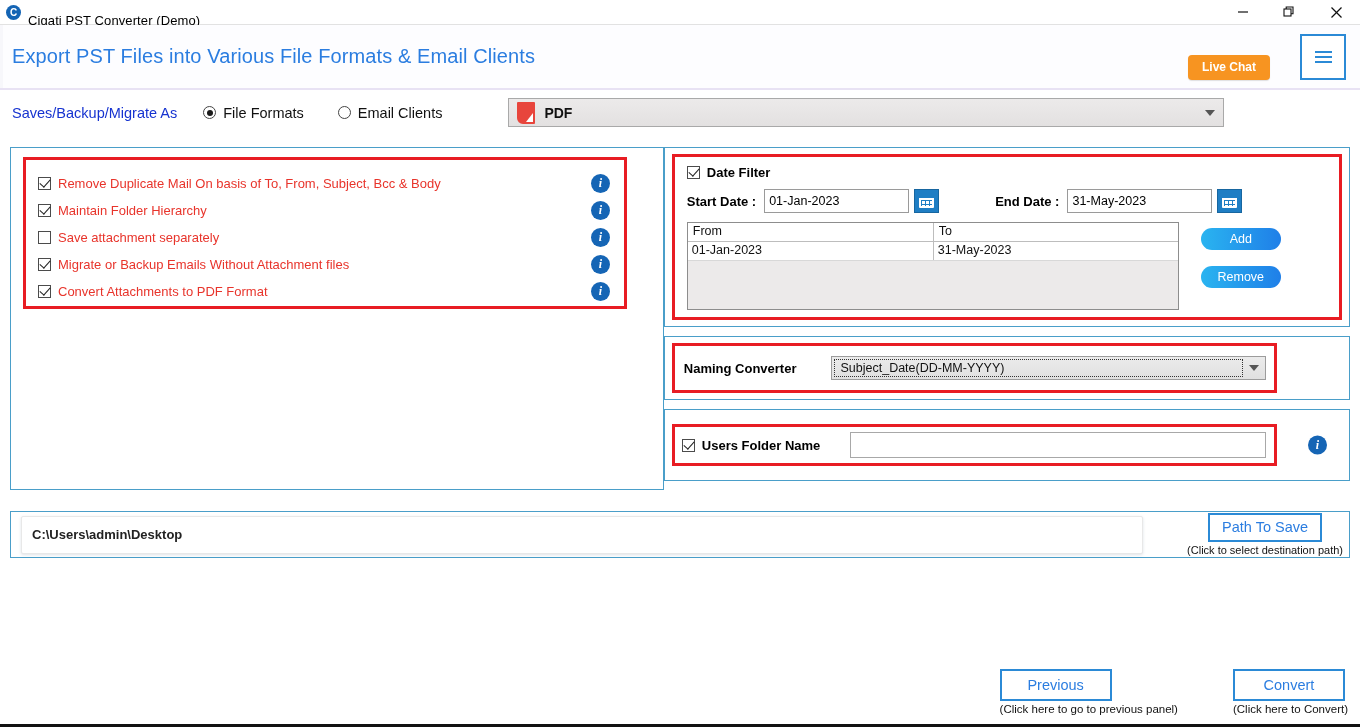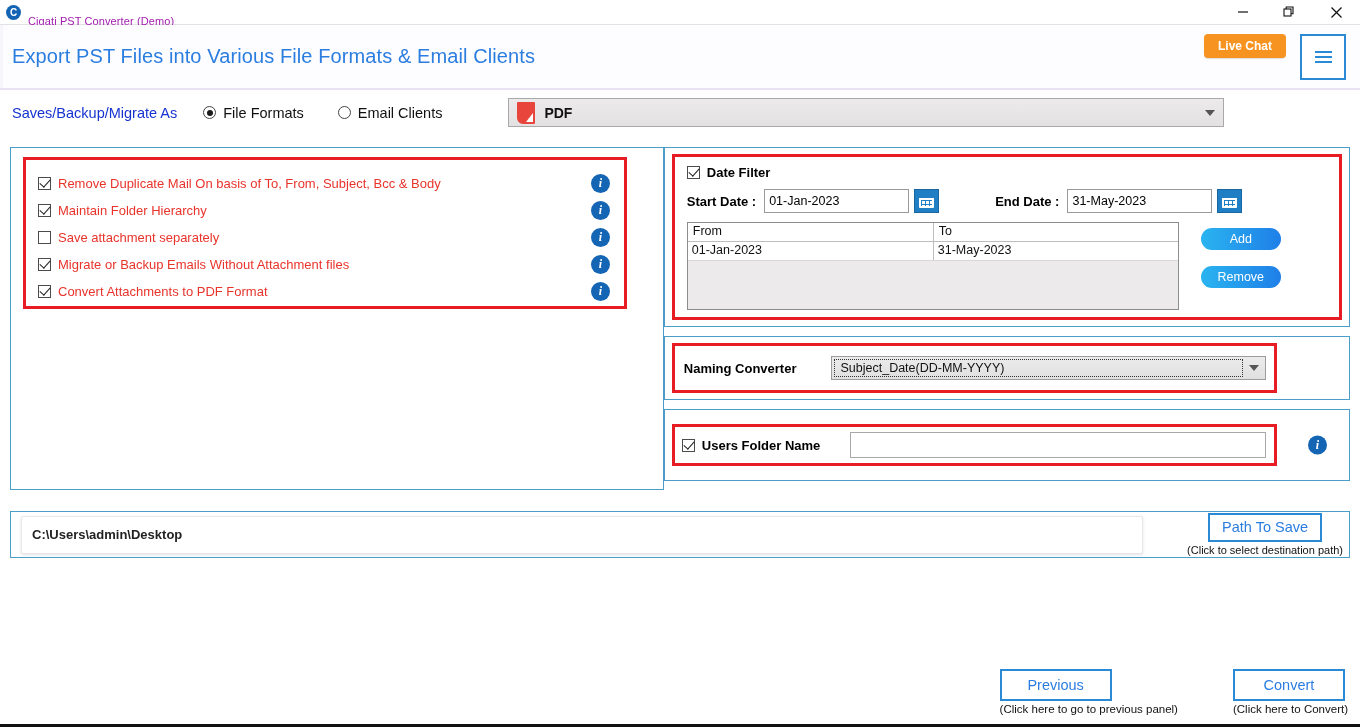--- a/index.html
+++ b/index.html
@@ -17,41 +17,41 @@
   .titlebar{
     height:25px; background:#ffffff; border-bottom:1px solid #e2e2e2;
     display:flex; align-items:center; padding:0 0 0 6px;
     position:relative;
   }
   .app-logo{
     width:15px;height:15px;border-radius:50%;
     background:#1464b4; display:inline-flex;align-items:center;justify-content:center;
     color:#fff;font-size:10px;font-weight:bold;margin-right:7px;flex:0 0 auto;
   }
-  .app-title{font-size:11px;color:#a21caf;letter-spacing:0.1px;margin-top:17px;}
+  .app-title{font-size:13px;color:#000000;letter-spacing:0.1px;margin-top:17px;}
   .winbtns{margin-left:auto;display:flex;height:25px;}
   .winbtn{width:46px;height:25px;display:flex;align-items:center;justify-content:center;
           font-size:13px;color:#111;}
   .winbtn:last-child{width:48px;}
   .winbtn svg{display:block;}
 
   
   .header{
     height:65px; background:#fdfdff;
     border-bottom:2px solid #e8e2f4;
     display:flex;align-items:center;padding:0 14px 0 12px;
     position:relative;
   }
   .header::before{
     content:"";position:absolute;left:0;top:0;bottom:0;width:3px;background:#f7f7fb;
   }
   .header-title{
     font-size:20px;color:#2b7de0;font-weight:400;letter-spacing:0.1px;
   }
-  .header-right{margin-left:auto;display:flex;align-items:flex-start;gap:14px;}
+  .header-right{margin-left:auto;display:flex;align-items:flex-end;gap:30px;}
   .livechat{
     background:#f79421;color:#ffffff;font-weight:bold;font-size:12px;
     border-radius:4px;padding:5px 14px;border:none;line-height:1.2;
     box-shadow:0 1px 1px rgba(0,0,0,.12);
   }
   .hamburger{
     width:46px;height:46px;border:2px solid #2b8ad6;background:#fff;
     display:flex;align-items:center;justify-content:center;
   }
   .hamburger .bars{display:flex;flex-direction:column;gap:3px;}

